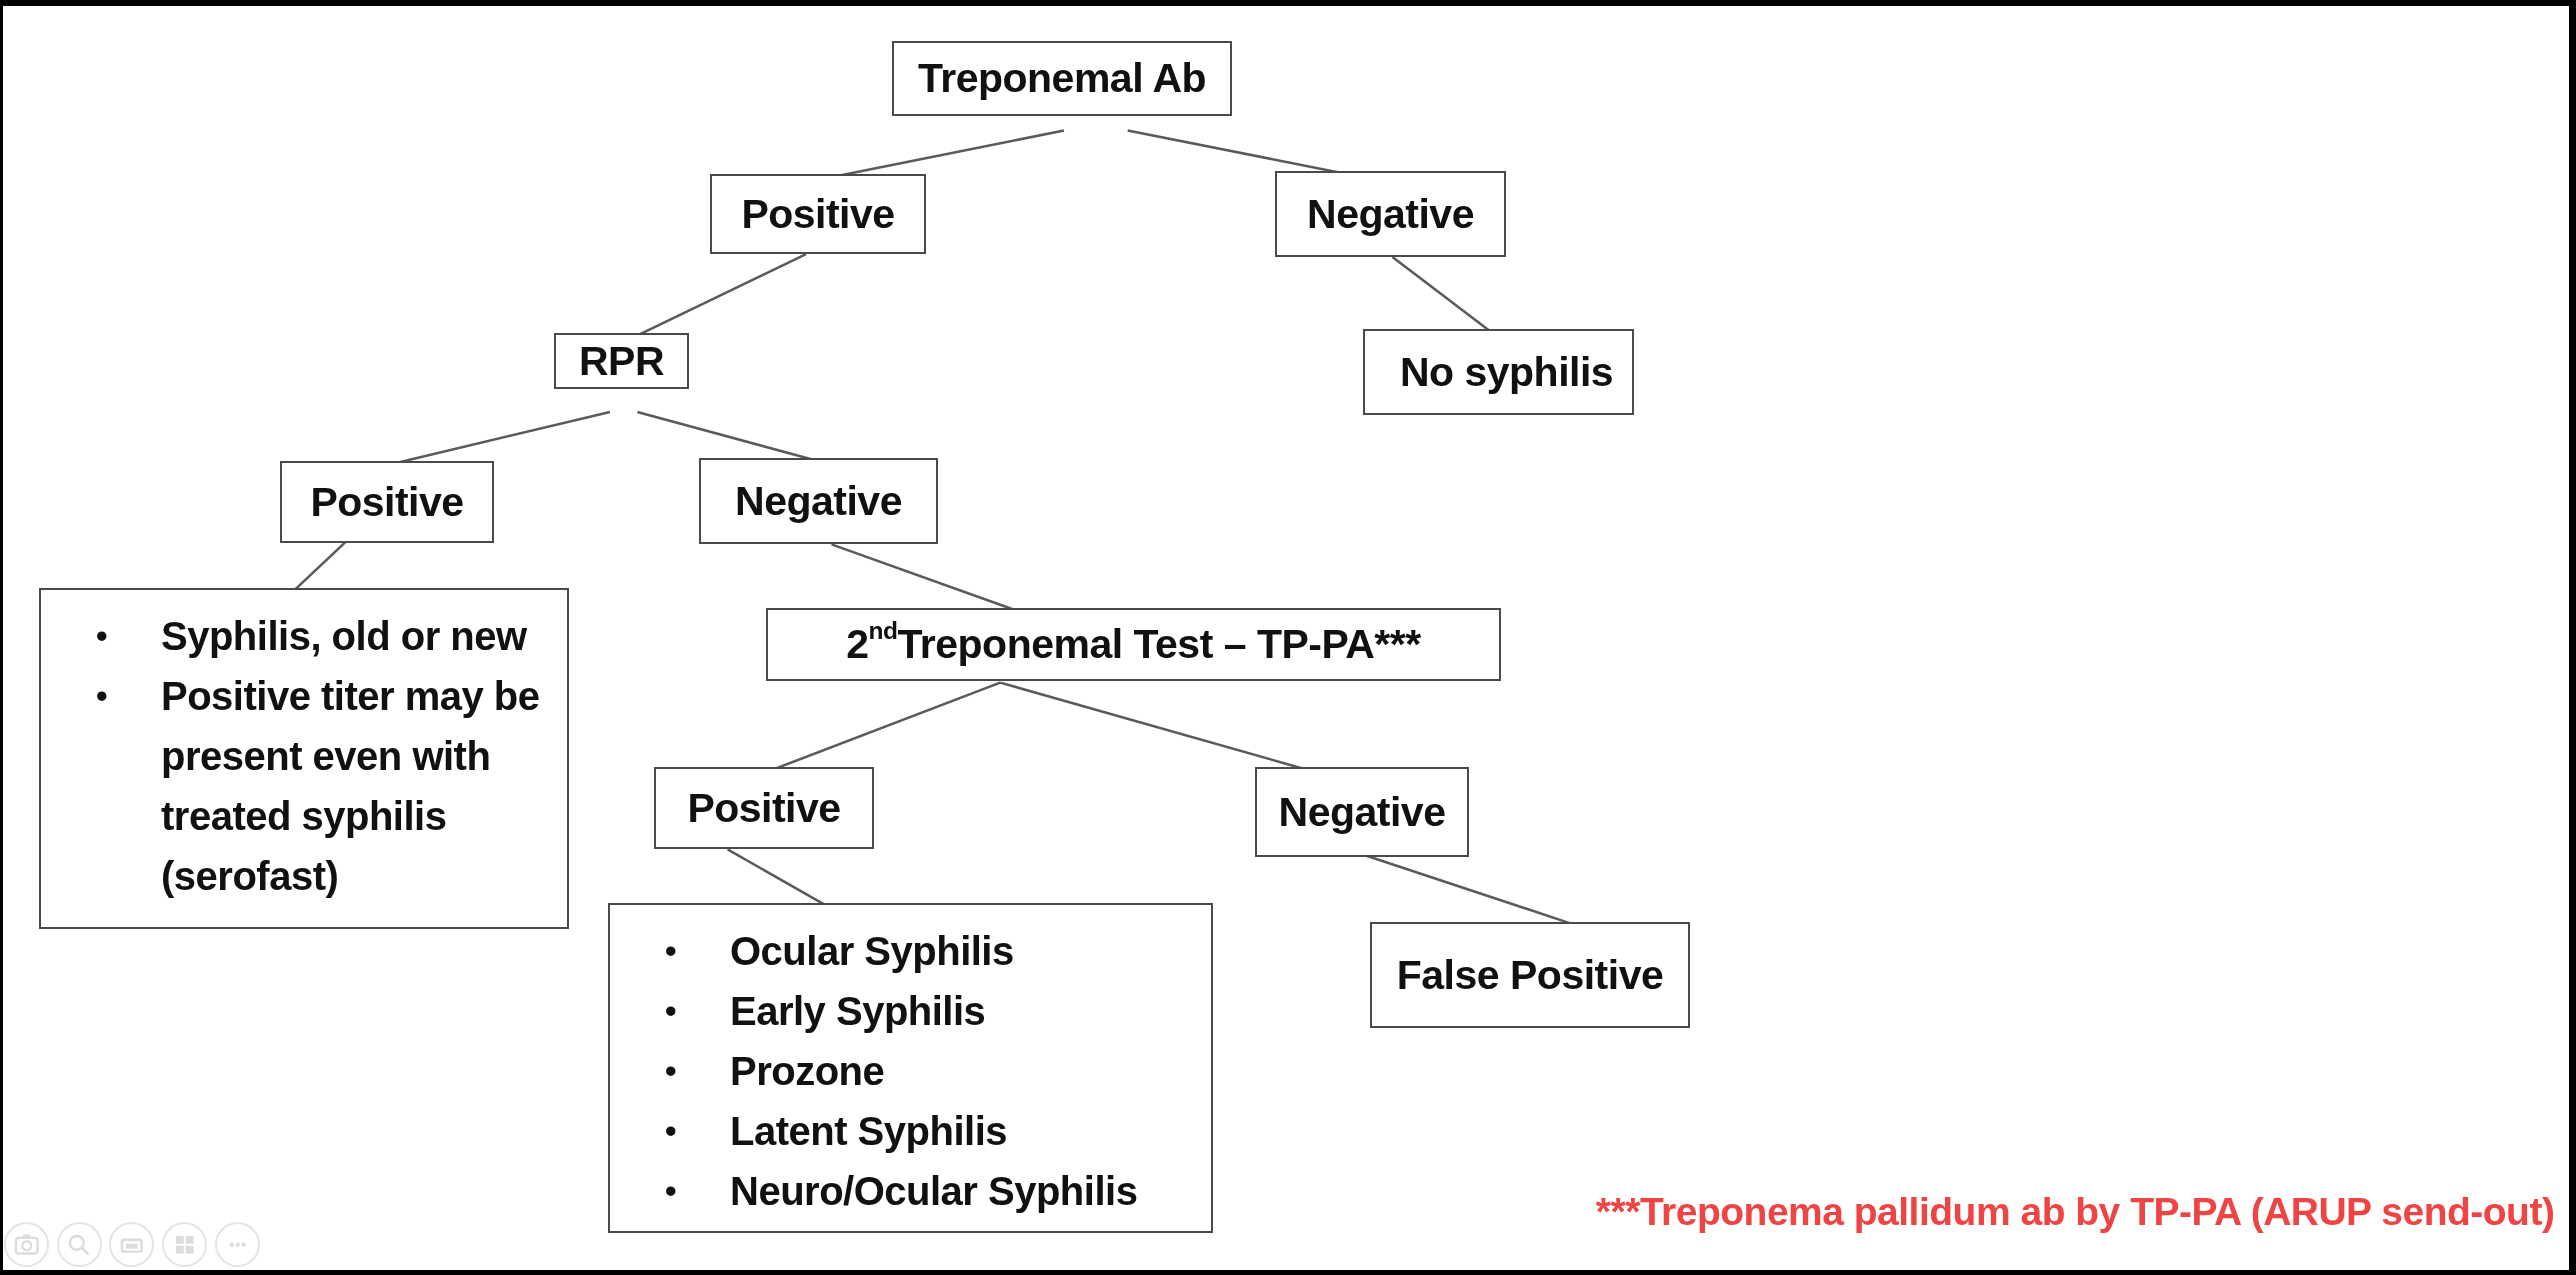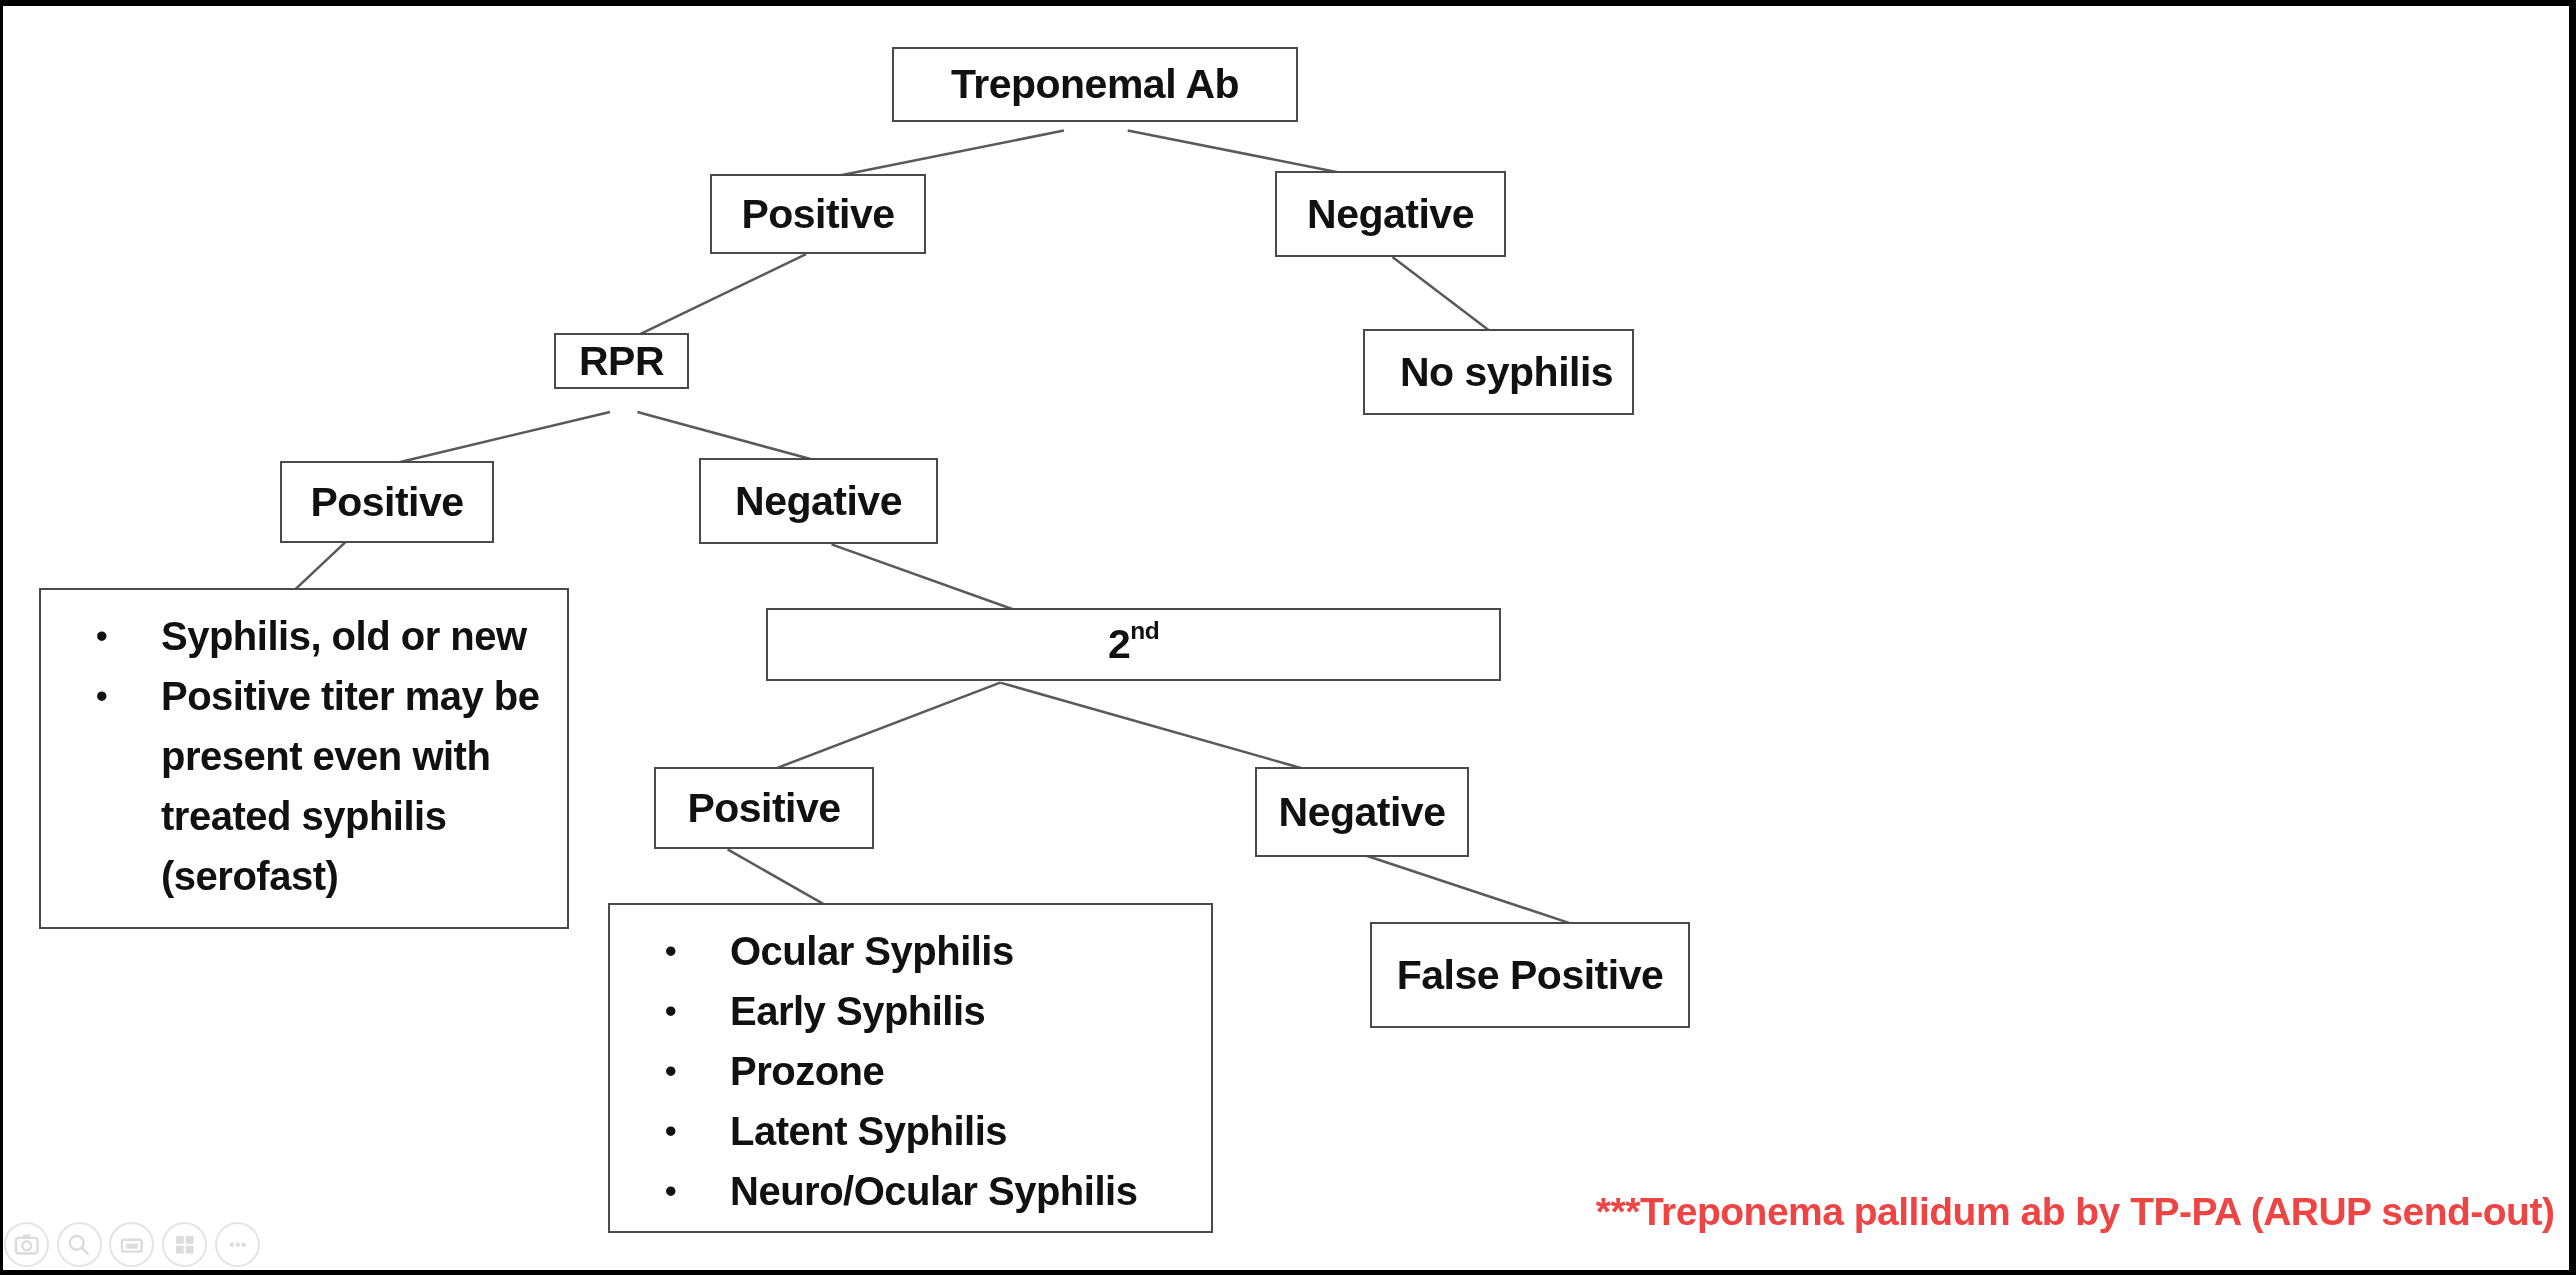--- a/index.html
+++ b/index.html
@@ -90,21 +90,21 @@
       <line x1="650" y1="420" x2="834" y2="470"></line>
       <line x1="352" y1="553" x2="300" y2="602"></line>
       <line x1="848" y1="555" x2="1035" y2="622"></line>
       <line x1="1020" y1="696" x2="790" y2="784"></line>
       <line x1="1020" y1="696" x2="1330" y2="784"></line>
       <line x1="742" y1="866" x2="840" y2="922"></line>
       <line x1="1392" y1="872" x2="1600" y2="941"></line>
     </g>
   </svg>
 
-  <div class="node" style="left:892px; top:47px; width:406px; height:75px;">Treponemal Ab</div>
+  <div class="node" style="left:892px; top:41px; width:340px; height:75px;">Treponemal Ab</div>
 
   <div class="node" style="left:710px; top:174px; width:216px; height:80px;">Positive</div>
 
   <div class="node" style="left:1275px; top:171px; width:231px; height:86px;">Negative</div>
 
   <div class="node" style="left:554px; top:333px; width:135px; height:56px;">RPR</div>
 
   <div class="node" style="left:1363px; top:329px; width:271px; height:86px;padding-left:16px;">No syphilis</div>
 
   <div class="node" style="left:280px; top:461px; width:214px; height:82px;">Positive</div>
@@ -120,20 +120,21 @@
       <li>
         <span class="bullet">•</span>
         <span>Positive titer may be present even with treated syphilis (serofast)</span>
       </li>
     </ul>
   </div>
 
   <div class="node" style="left:766px; top:608px; width:735px; height:73px;">
     <span>2</span>
       <sup>nd</sup>
+      <span> Treponemal Test – TP-PA***</span>
   </div>
 
   <div class="node" style="left:654px; top:767px; width:220px; height:82px;">Positive</div>
 
   <div class="node" style="left:1255px; top:767px; width:214px; height:90px;">Negative</div>
 
   <div class="notes" style="left:608px; top:903px; width:605px; height:330px;">
     <ul>
       <li>
         <span class="bullet">•</span>

